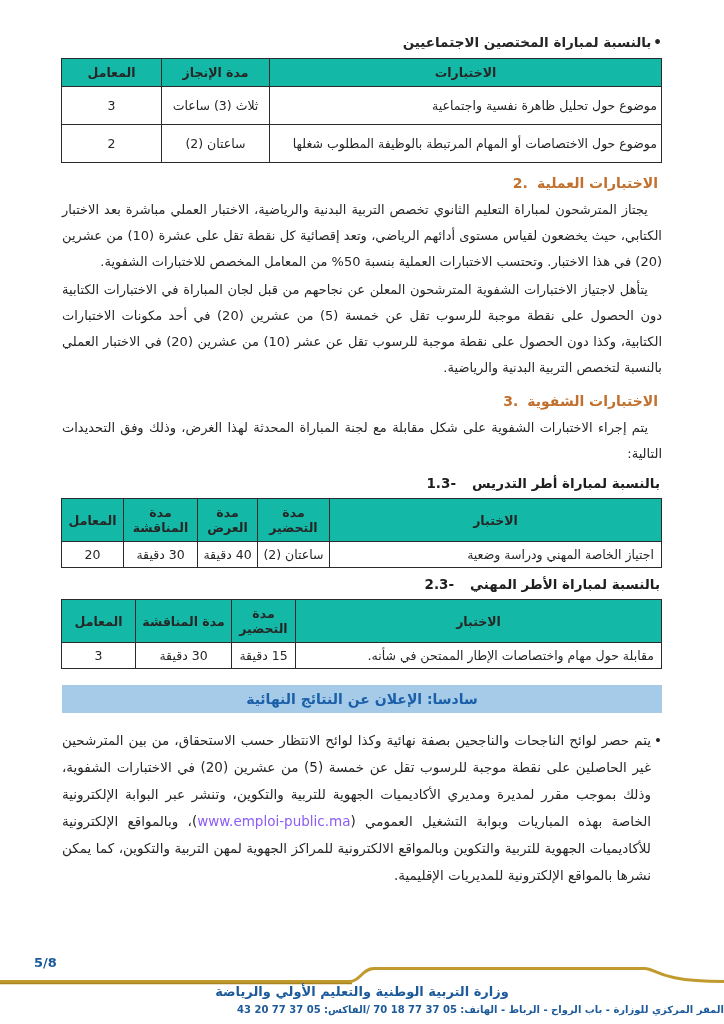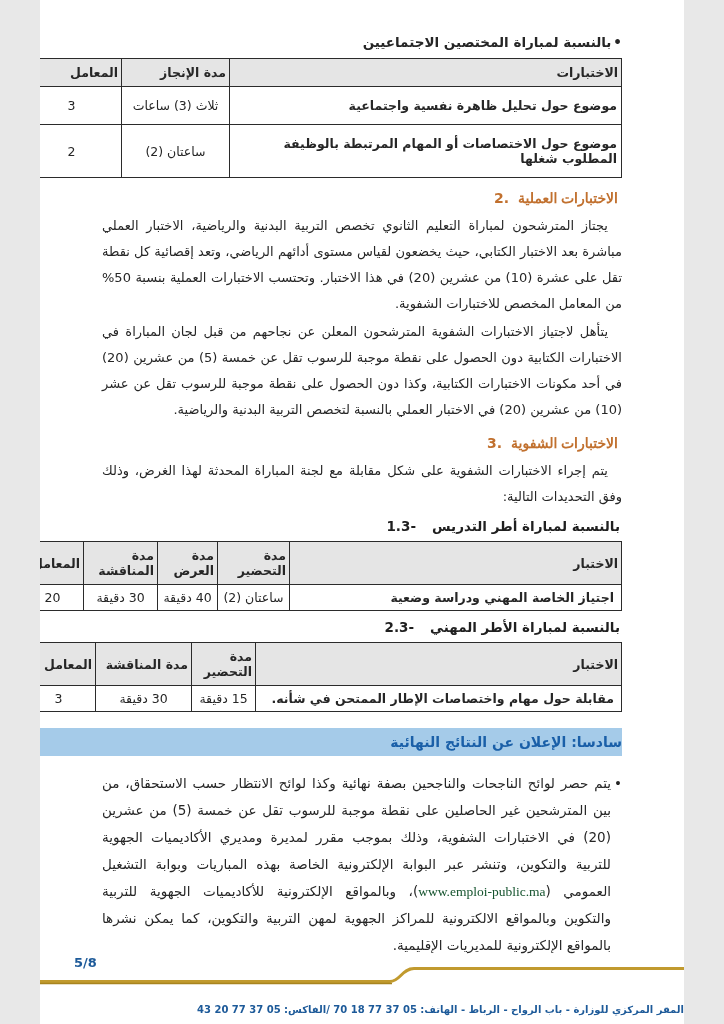--- a/index.html
+++ b/index.html
@@ -1,82 +1,82 @@
 <!DOCTYPE html>
 <html lang="ar" dir="rtl"><head>
 <meta charset="utf-8">
 <style>
   * { margin:0; padding:0; box-sizing:border-box; }
   html,body { background:#e8e8e8; }
   .page {
     position:relative;
-    width:644px; height:1024px;
+    width:724px; height:1024px;
     margin:0 auto;
     background:#ffffff;
     font-family:"DejaVu Sans", sans-serif;
     color:#262626;
     direction:rtl;
     overflow:hidden;
   }
   .content { padding:34px 62px 0 62px; }
 
   
   .bullet-heading { font-size:13.5px; font-weight:bold; margin-bottom:8px; }
   .bullet-heading .bullet { margin-left:2px; }
 
   
   table { border-collapse:collapse; width:600px; table-layout:fixed; }
   table, th, td { border:1px solid #2b2b2b; }
   table { border-width:1.5px; }
   th {
-    background:#e5e5e5;
-    font-size:12.5px; font-weight:bold; text-align:right;
+    background:#14b8a6;
+    font-size:12.5px; font-weight:bold; text-align:center;
     padding:6px 3px;
   }
   td { font-size:12.5px; padding:5px 4px; text-align:center; background:#fff; }
-  td.test-cell { text-align:right; padding-right:7px;font-weight:bold; }
+  td.test-cell { text-align:right; padding-right:7px; }
   .t-social th { padding:6px 3px; }
   .t-social td { padding:11px 4px; }
 
   
   .num-heading {
     display:flex; direction:ltr; justify-content:flex-end; align-items:baseline;
     gap:9px; font-weight:bold; color:#c1702e; font-size:14px;
     margin:12px 4px 6px 0;
   }
-  .num-heading .h-title { direction:rtl;font-family:Liberation Serif, serif; }
+  .num-heading .h-title { direction:rtl; }
 
   .sub-heading {
     display:flex; direction:ltr; justify-content:flex-end; align-items:baseline;
     gap:16px; font-weight:bold; color:#1f1f1f; font-size:13.5px;
     margin:8px 2px 7px 0;
   }
   .sub-heading .h-title { direction:rtl; }
 
   .para {
     font-size:13px; line-height:2.0; text-align:justify;
     text-indent:14px; margin:0;
   }
   .para.tight { margin-bottom:2px; }
 
   
   .banner {
     width:600px; margin:16px 0 14px 0;
     background:#a5cbe9;
     color:#1a5fa8; font-weight:bold; font-size:14px;
-    text-align:right; padding:6px 0;
+    text-align:center; padding:6px 0;
   }
 
   
   .bullet-para {
     position:relative; padding-right:11px;
     font-size:13.5px; line-height:2.0; text-align:justify;
   }
   .bullet-para .bullet { position:absolute; right:0; top:0; }
-  .site-link { color:#14532d; direction:ltr; unicode-bidi:embed;font-family:Liberation Serif, serif; }
+  .site-link { color:#8b5cf6; direction:ltr; unicode-bidi:embed; }
 
   
   .footer { position:absolute; left:0; right:0; bottom:0; height:70px; }
   .page-number {
     position:absolute; left:34px; top:1px;
     color:#1d5a99; font-weight:bold; font-size:13px; direction:ltr;
   }
   .swoosh { position:absolute; left:0; top:8px; }
   .ministry {
     position:absolute; left:0; right:0; top:30px;
@@ -206,15 +206,16 @@
     </div>
 
   </div>
 
   <div class="footer">
     <div class="page-number">5/8</div>
     <svg class="swoosh" width="724" height="26" viewBox="0 0 724 26">
       <path d="M0,19.5 H350 C360,19.5 362,6.5 374,6.5 H645 C656,6.5 658,19.5 724,19.5" fill="none" stroke="#c19a2e" stroke-width="3" stroke-linejoin="round"></path>
       <path d="M0,21.5 H352" fill="none" stroke="#a8841f" stroke-width="1.5"></path>
     </svg>
+    <div class="ministry">وزارة التربية الوطنية والتعليم الأولي والرياضة</div>
     <div class="address">المقر المركزي للوزارة - باب الرواح - الرباط - الهاتف: 05 37 77 18 70 /الفاكس: 05 37 77 20 43</div>
   </div>
 </div>
 
 </body></html>

